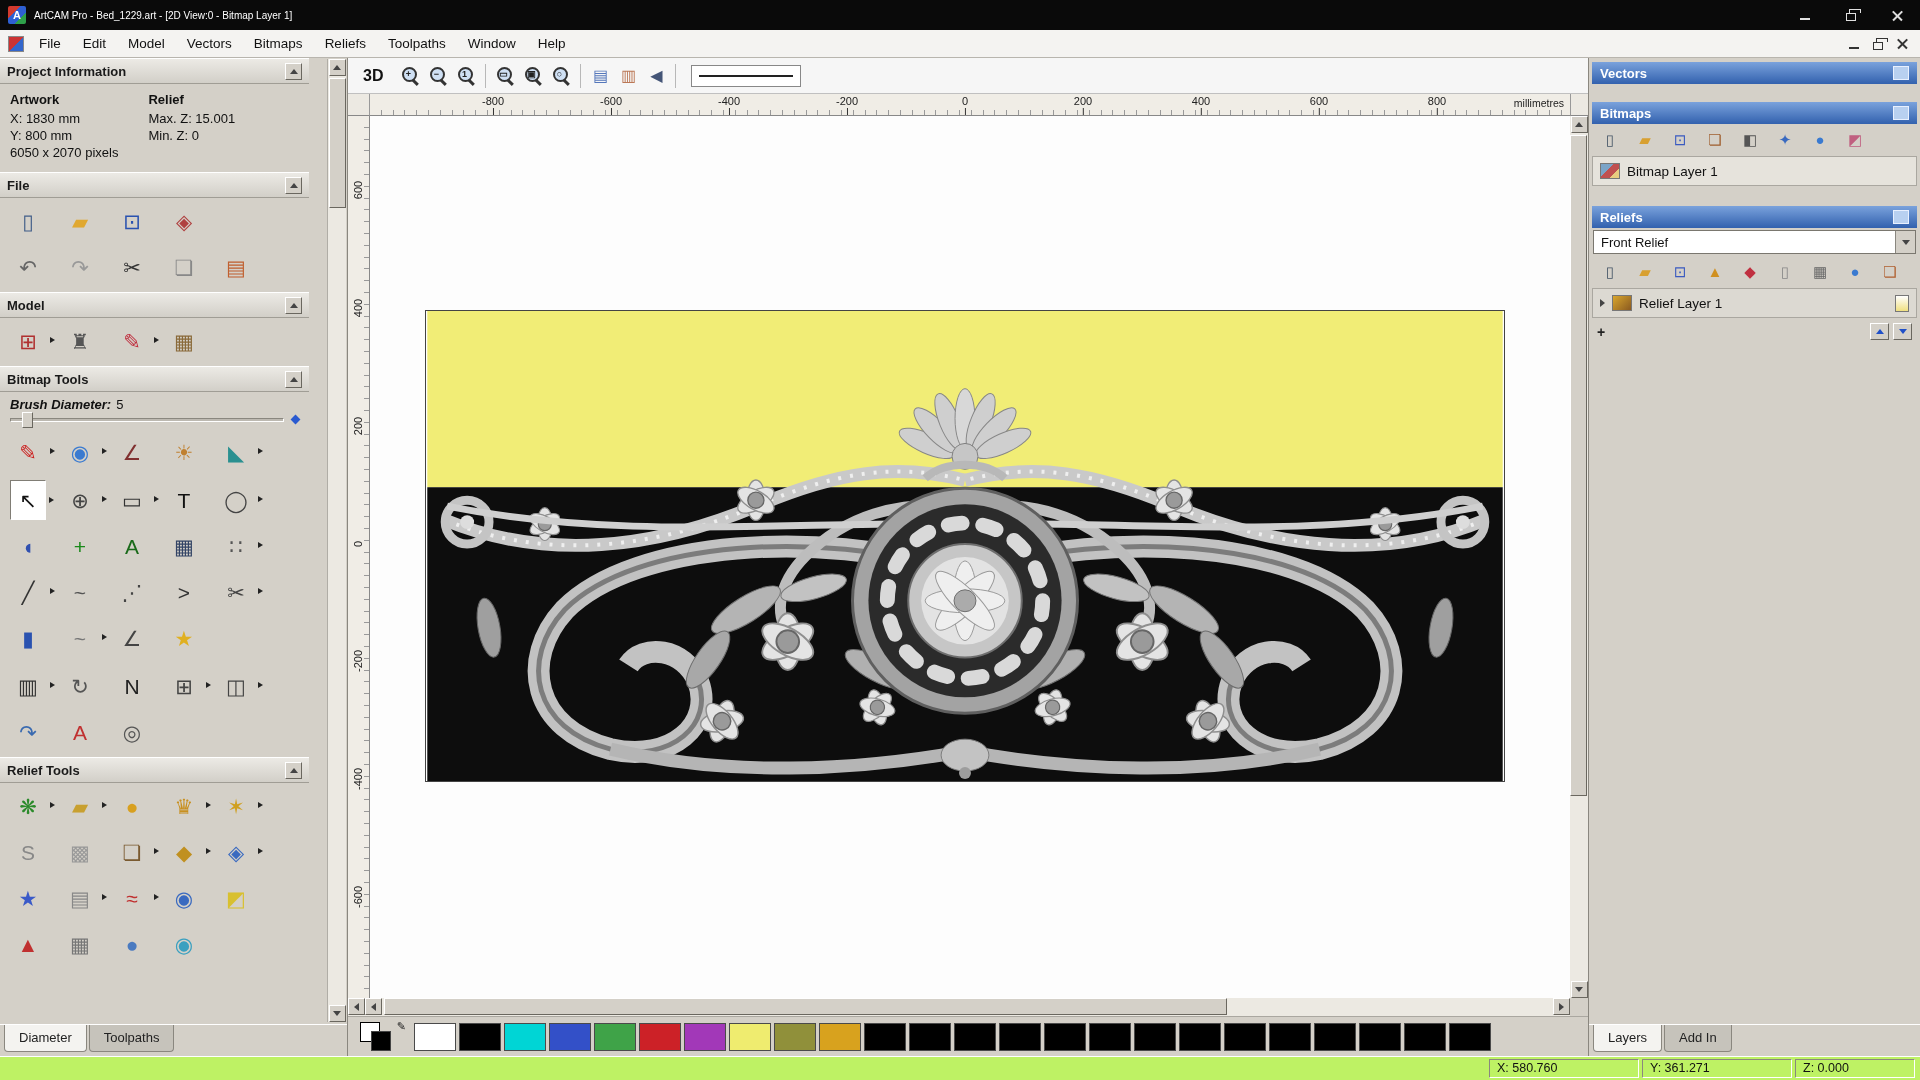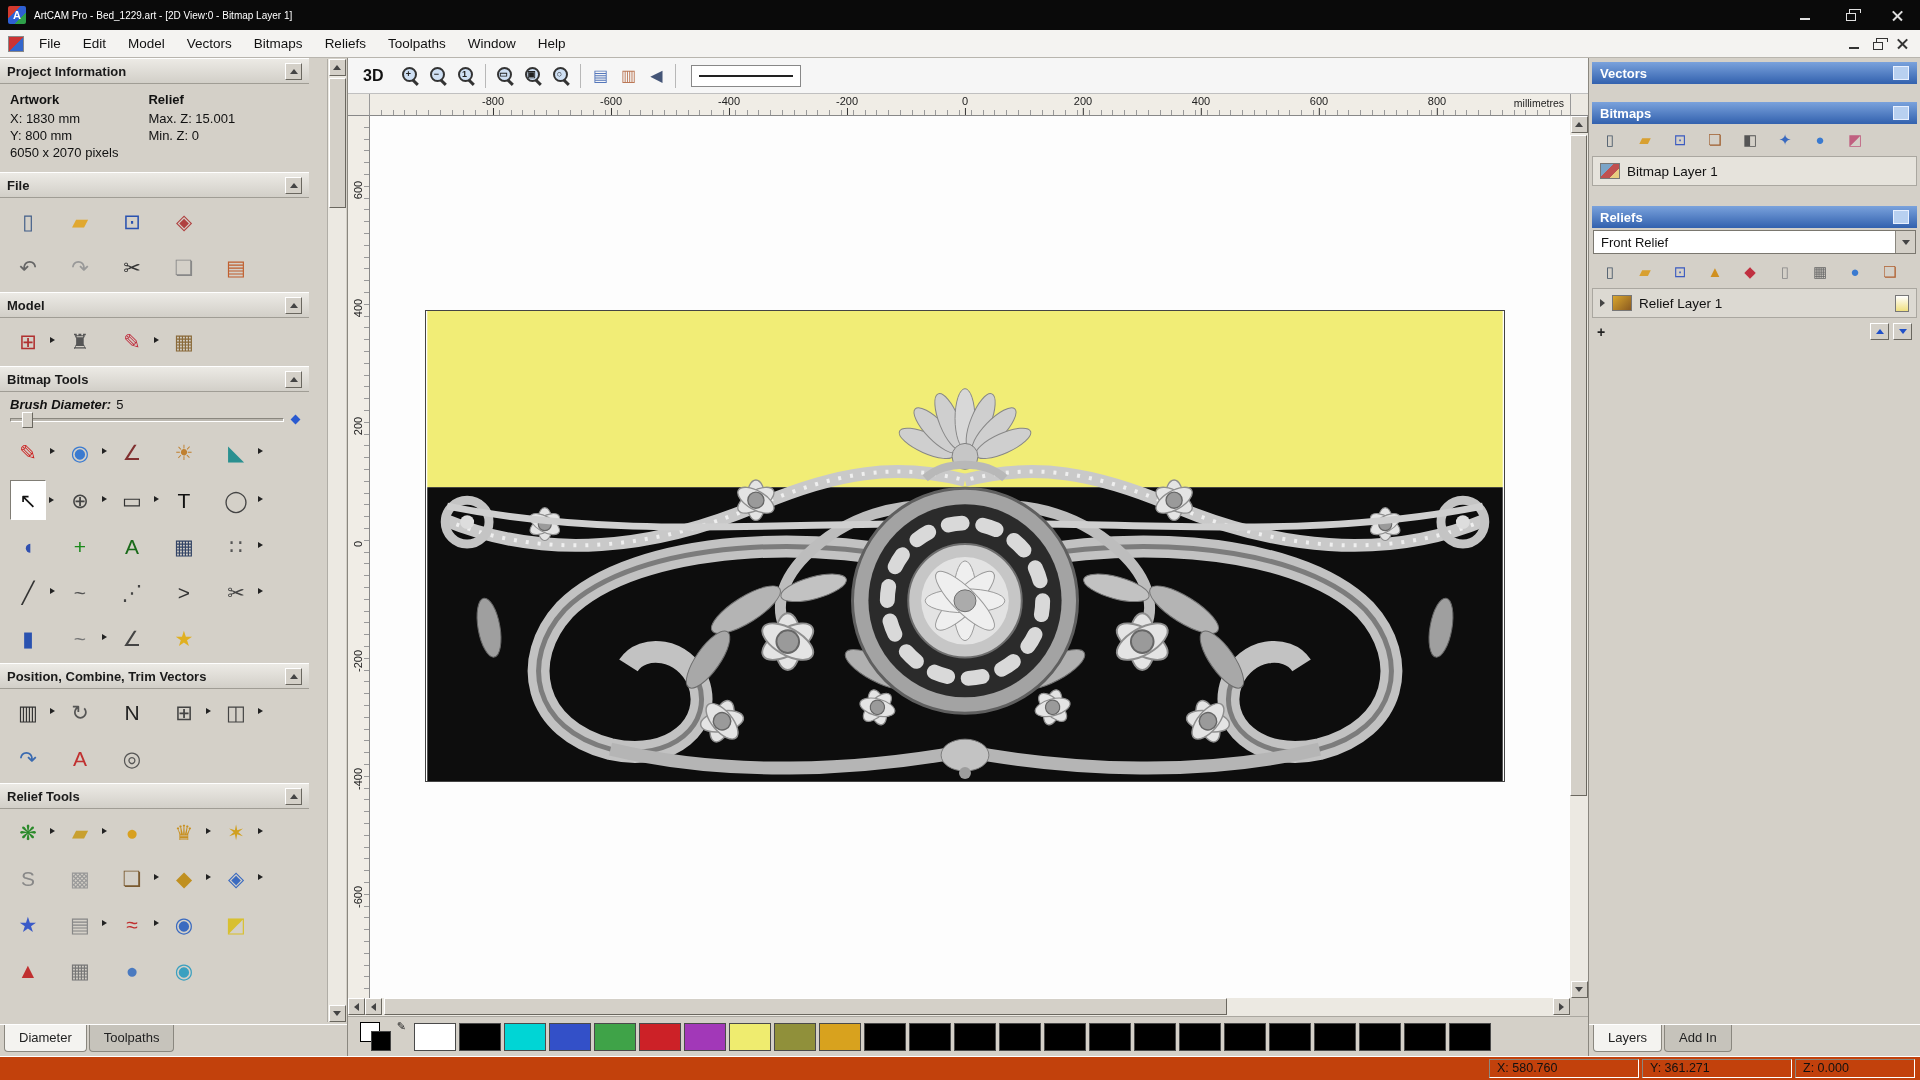--- a/index.html
+++ b/index.html
@@ -125,21 +125,21 @@
   .layer-name { flex:1; }
   .combo { margin:2px 4px; height:24px; border:1px solid #7a776f; background:#fff; display:flex; align-items:center; }
   .combo-text { flex:1; padding:0 7px; font-size:13px; color:#111; }
   .combo-btn { width:20px; height:100%; background:#d4d0c8; border-left:1px solid #8a877f; display:flex; align-items:center; justify-content:center; }
   .layer-controls { display:flex; align-items:center; gap:4px; padding:3px 8px; }
   .plus { font-size:14px; font-weight:bold; color:#222; }
   .lc-spacer { flex:1; }
   .lc-btn { width:19px; height:17px; background:#d4d0c8; border:1px solid; border-color:#fff #6a675f #6a675f #fff; display:flex; align-items:center; justify-content:center; }
 
   
-  .statusbar { height:24px; background:#c2410c; border-top:1px solid #fff; display:flex; align-items:center; justify-content:flex-end; gap:3px; padding-right:5px; font-size:12.5px; color:#111; }
+  .statusbar { height:24px; background:#bef264; border-top:1px solid #fff; display:flex; align-items:center; justify-content:flex-end; gap:3px; padding-right:5px; font-size:12.5px; color:#111; }
   .status-box { height:19px; border:1px solid; border-color:#8a877f #fff #fff #8a877f; padding:1px 7px; }
   .sb-x { width:150px; } .sb-y { width:150px; } .sb-z { width:120px; }
 </style>
 </head>
 <body>
 
 <div class="titlebar">
   <div class="app-icon">A</div>
   <span class="title-text">ArtCAM Pro - Bed_1229.art - [2D View:0 - Bitmap Layer 1]</span>
   <div class="win-controls">
@@ -390,26 +390,20 @@
                 <span class="g" style="color: rgb(68, 68, 68);">∠</span>
               </div>
               <div class="tool">
                 <span class="g" style="color: rgb(224, 176, 32);">★</span>
               </div>
             </div>
           </div>
       </div>
 
       <div class="sec">
-        <div class="sec-header">
-          <span>Position, Combine, Trim Vectors</span>
-          <span class="rollup">
-              <span class="tri-up"></span>
-            </span>
-        </div>
         <div>
             <div class="tool-row">
               <div class="tool">
                 <span class="g" style="color: rgb(51, 51, 51);">▥</span>
                 <span class="fly"></span>
               </div>
               <div class="tool">
                 <span class="g" style="color: rgb(85, 85, 85);">↻</span>
               </div>
               <div class="tool">

